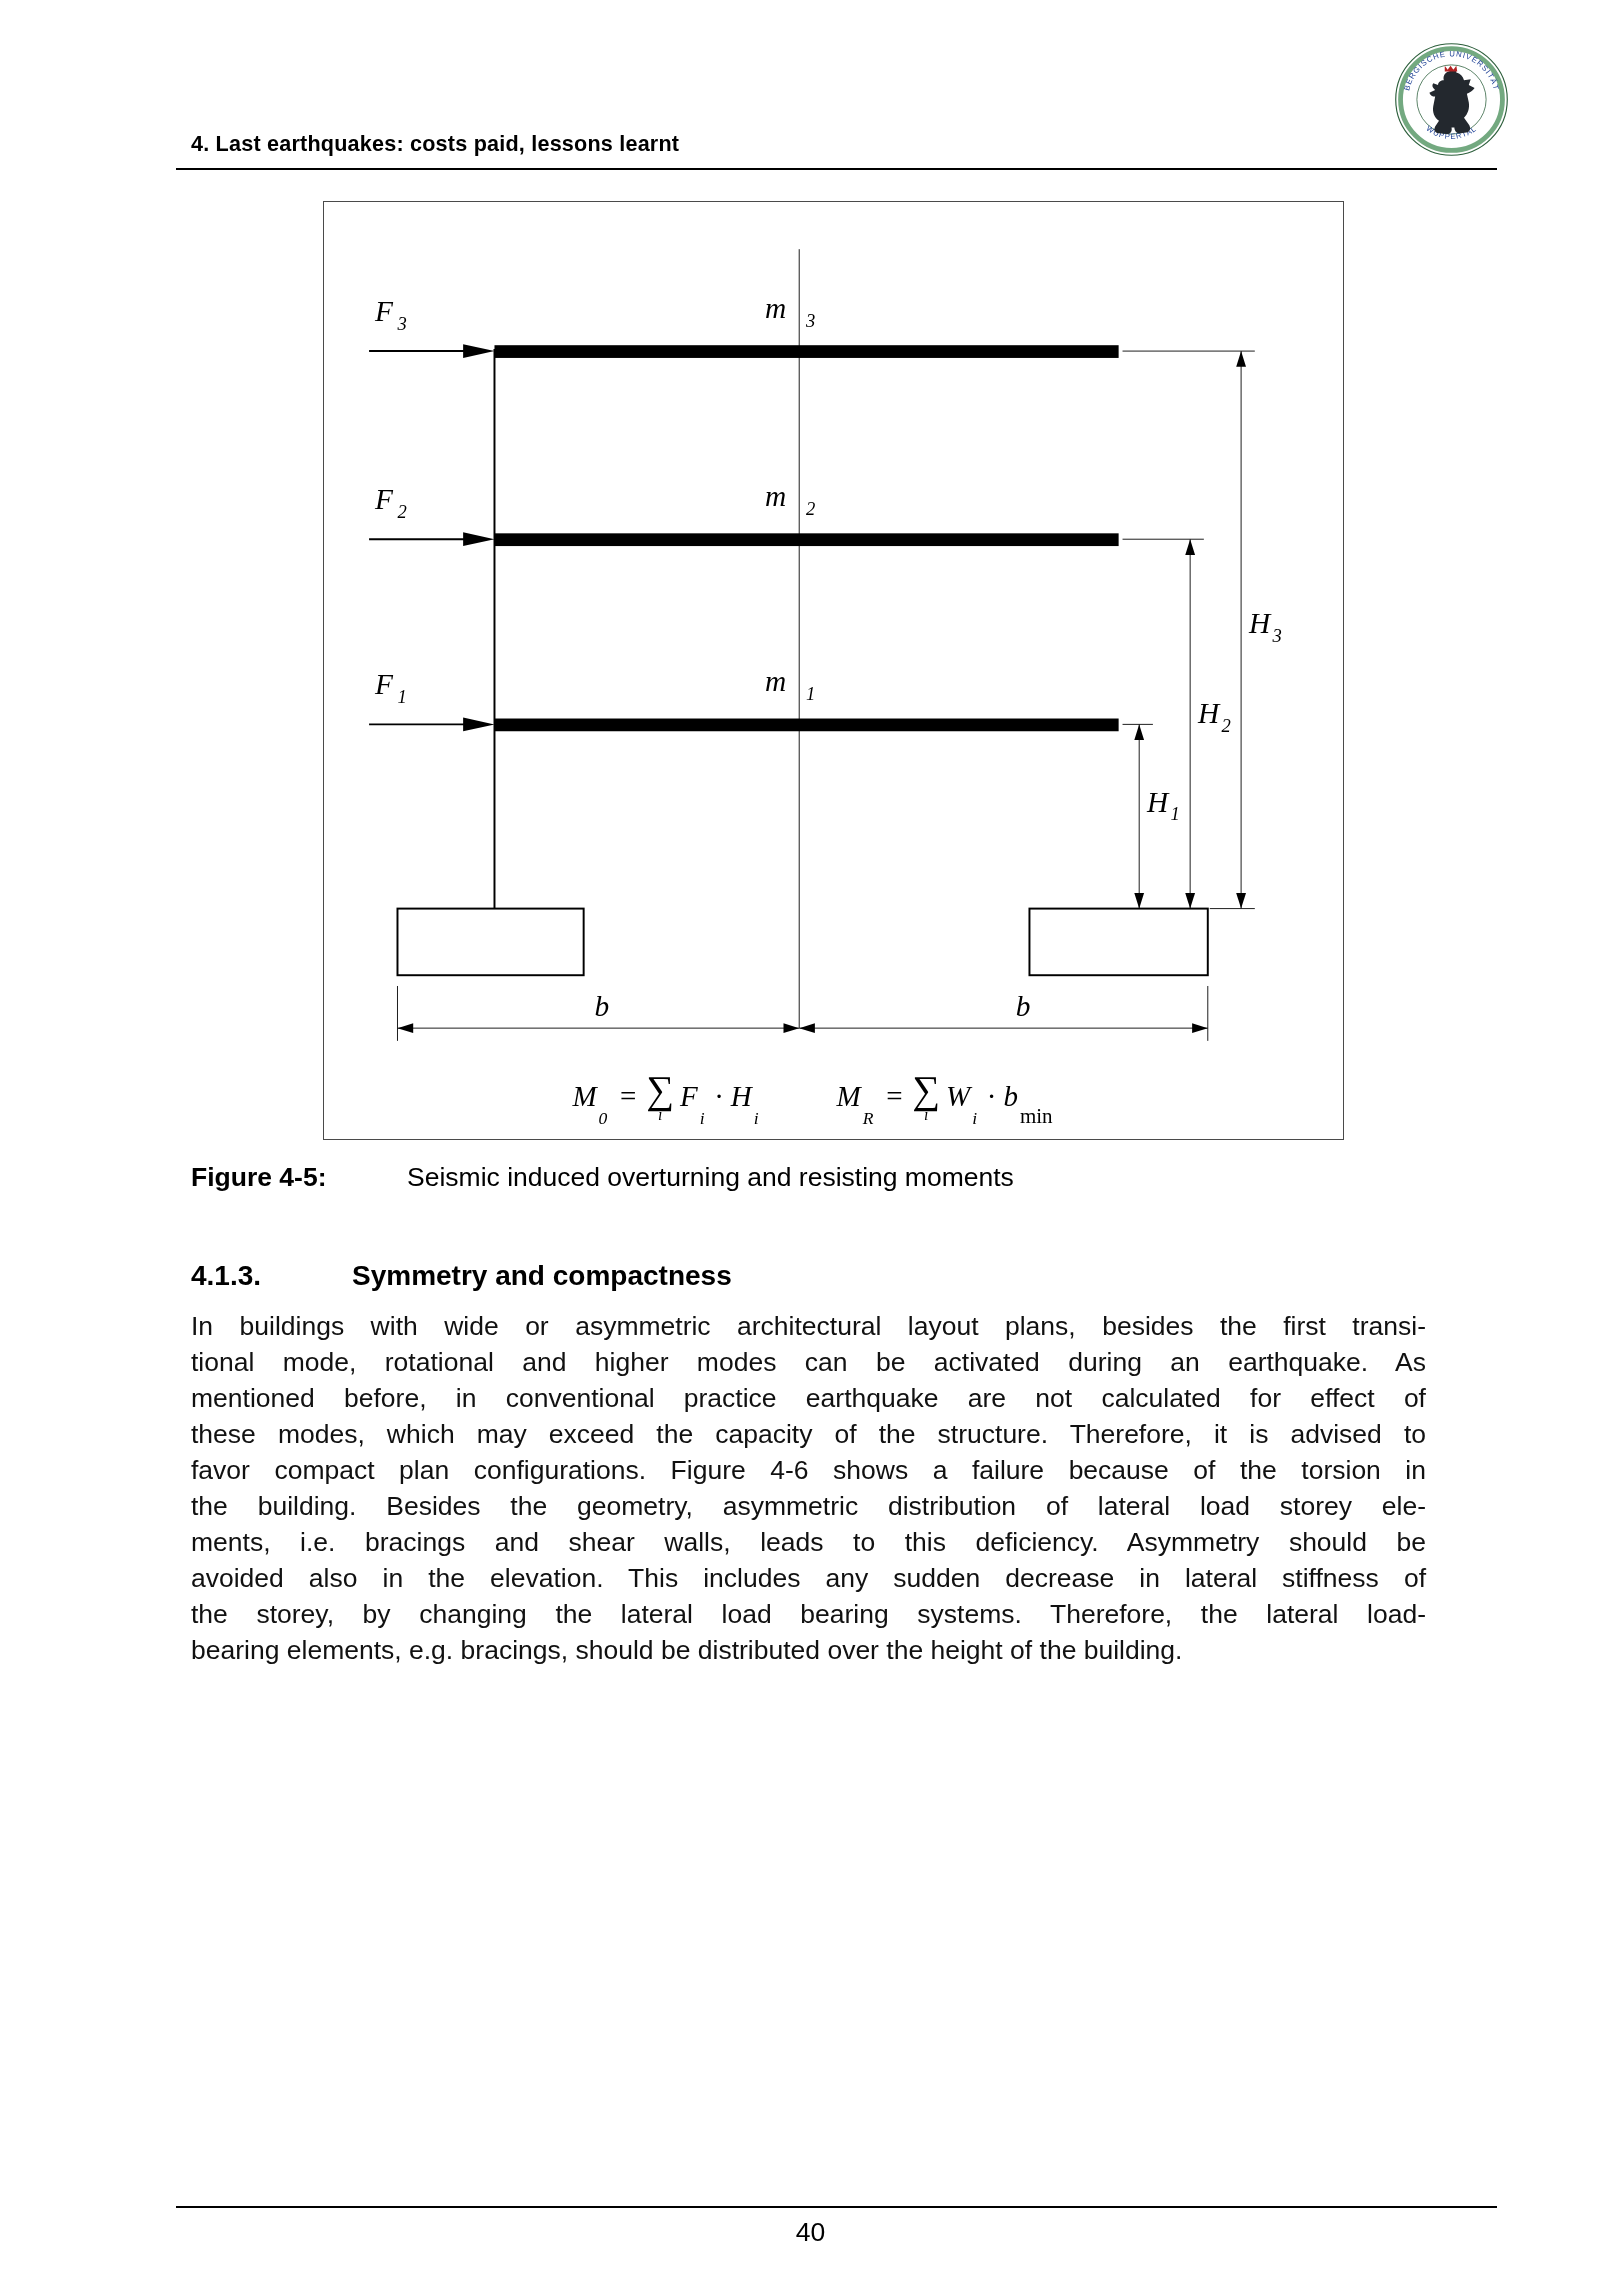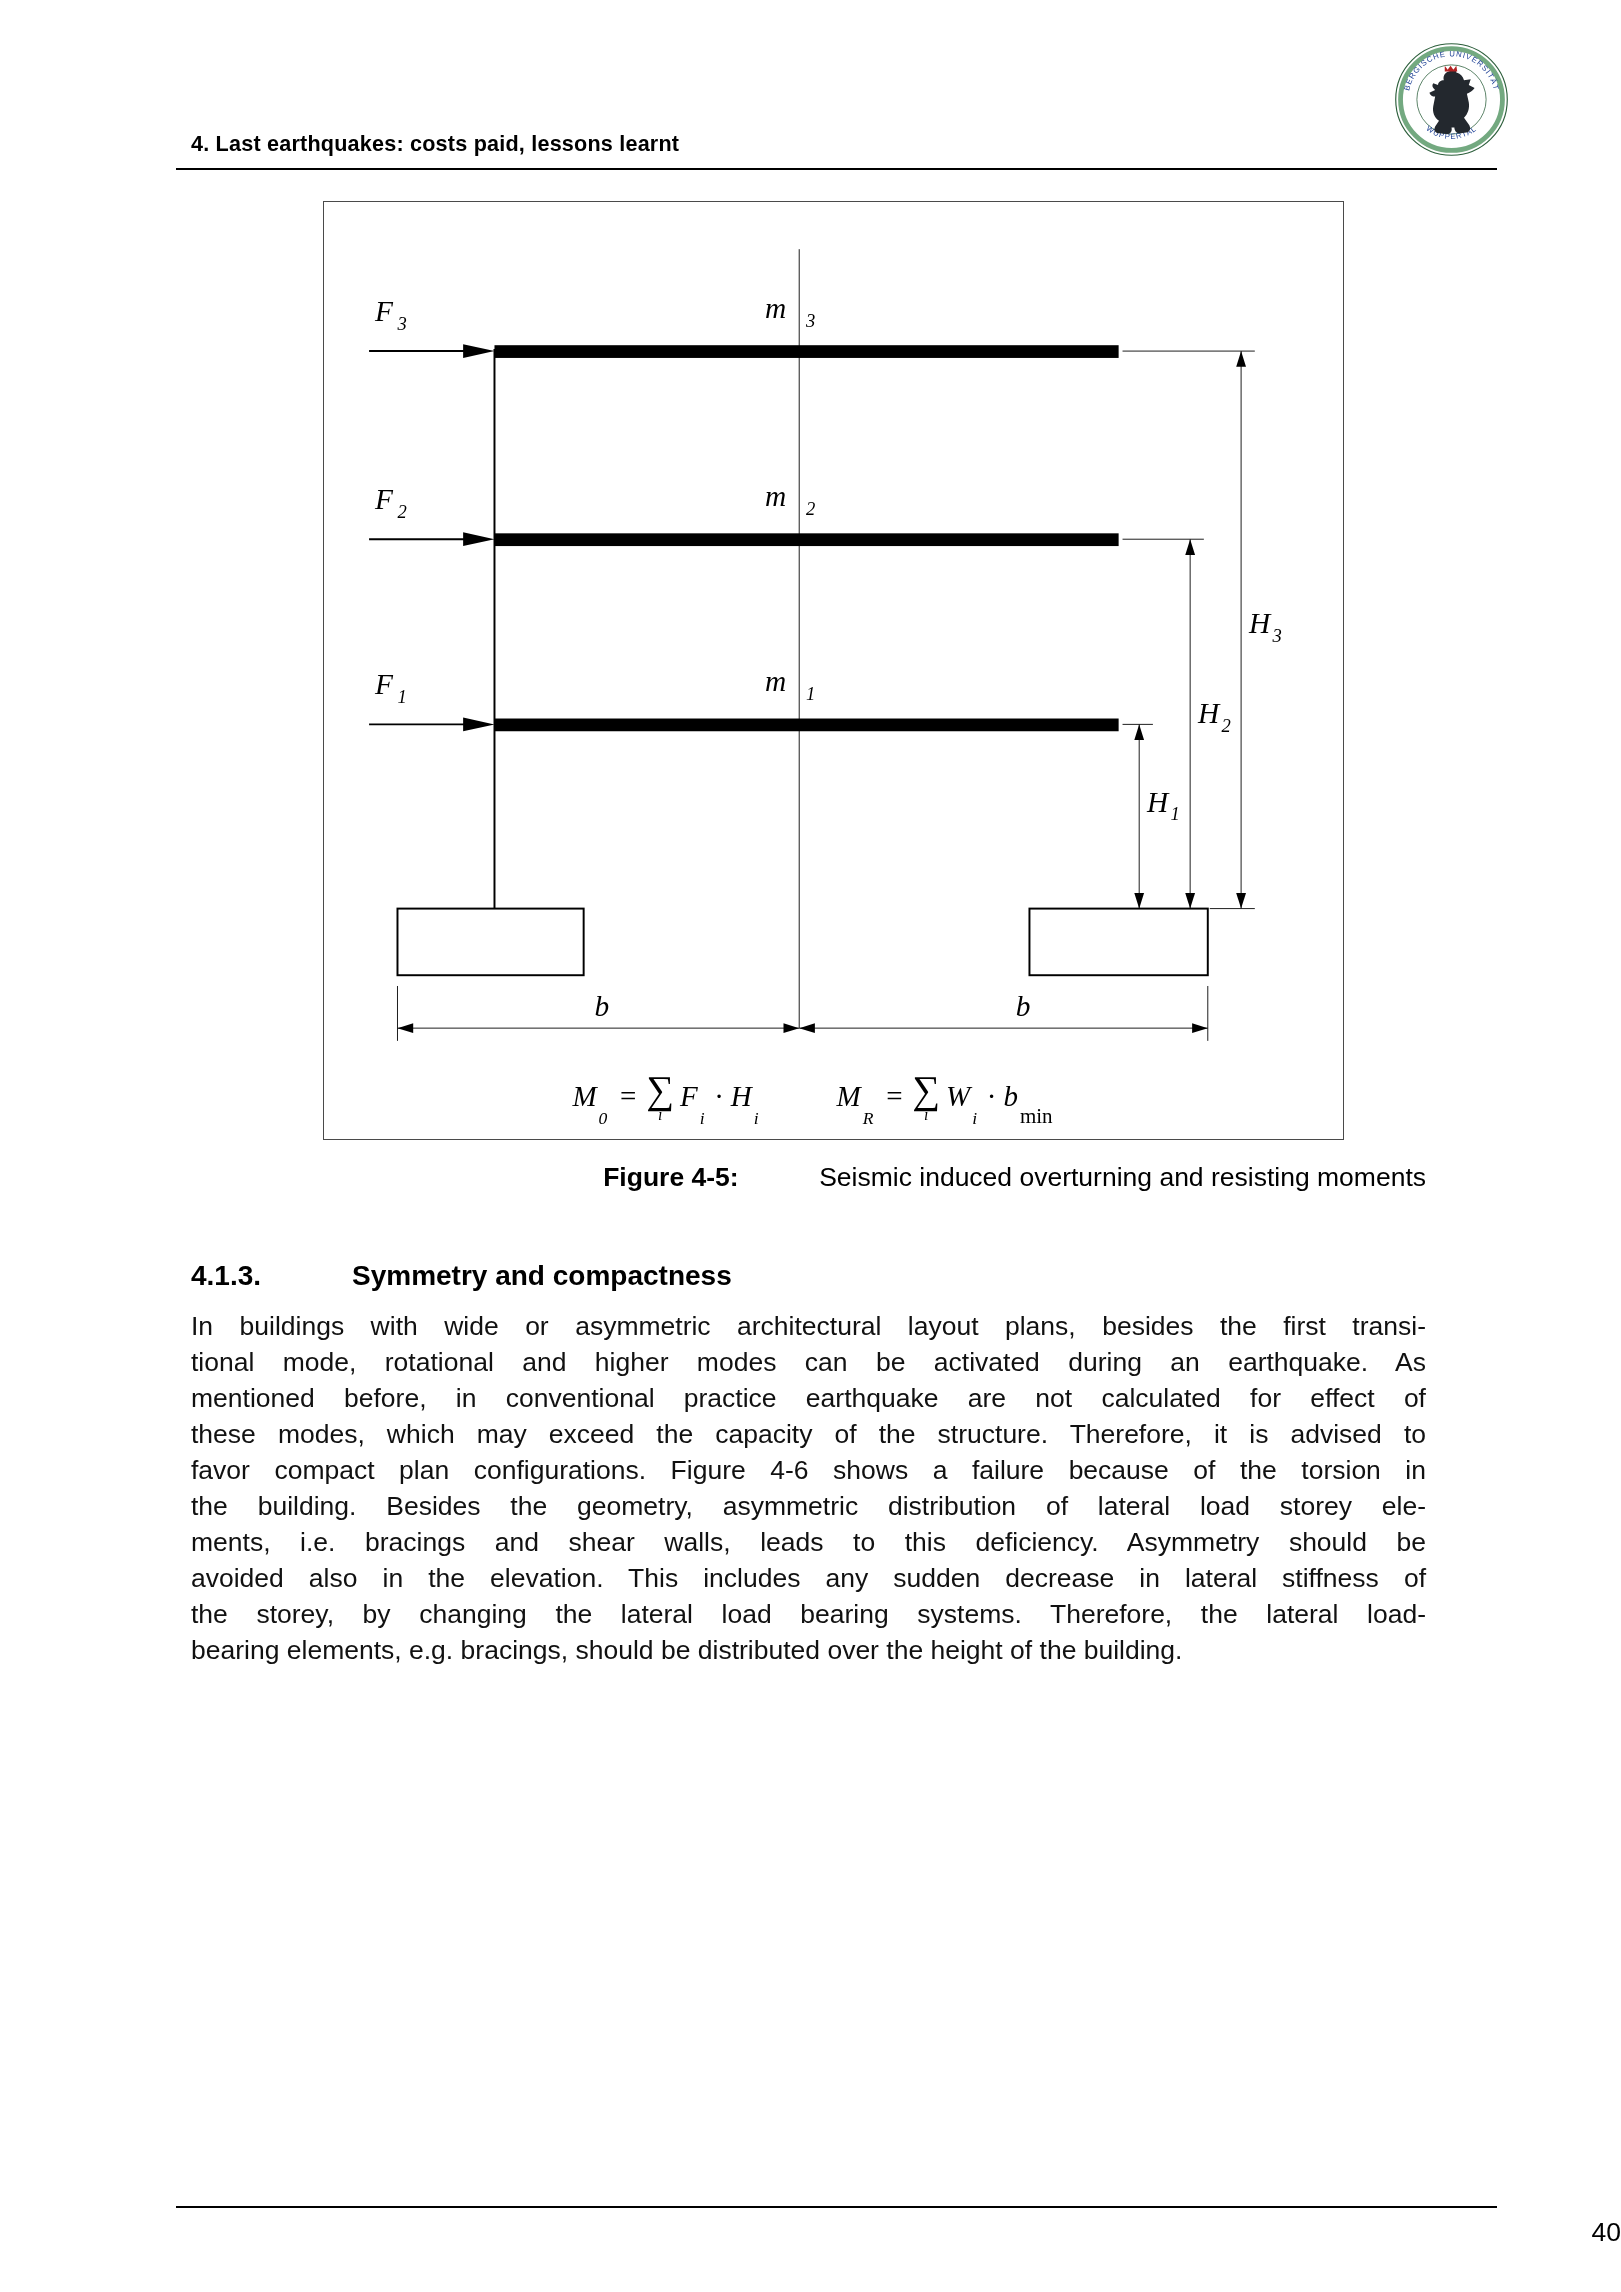--- a/index.html
+++ b/index.html
@@ -96,21 +96,20 @@
   .fsigma-sub { font-size: 15.7px; line-height: 1; margin-top: -2px; }
   .fdot { margin: 0 6.9px; font-style: normal; }
 
   
   .caption {
     position: absolute;
     left: 191px; top: 1162px;
     width: 1235px;
     display: flex;
     font-size: 26.5px;
-    justify-content: flex-end;
   }
   .caption-label { font-weight: bold; width: 216px; flex: 0 0 216px; }
 
   
   .section-heading {
     position: absolute;
     left: 191px; top: 1260px;
     display: flex;
     font-size: 28px;
     font-weight: bold;
@@ -134,21 +133,21 @@
   .footer-rule {
     position: absolute;
     left: 176px; top: 2206px;
     width: 1321px; height: 2px;
     background: #000;
   }
   .page-number {
     position: absolute;
     left: 0; top: 2217px;
     width: 100%;
-    text-align: right;
+    text-align: center;
     font-size: 26.5px;
   }
 </style>
 </head>
 <body>
 
 <div class="page">
 
   <div class="header-title">4. Last earthquakes: costs paid, lessons learnt</div>
 

